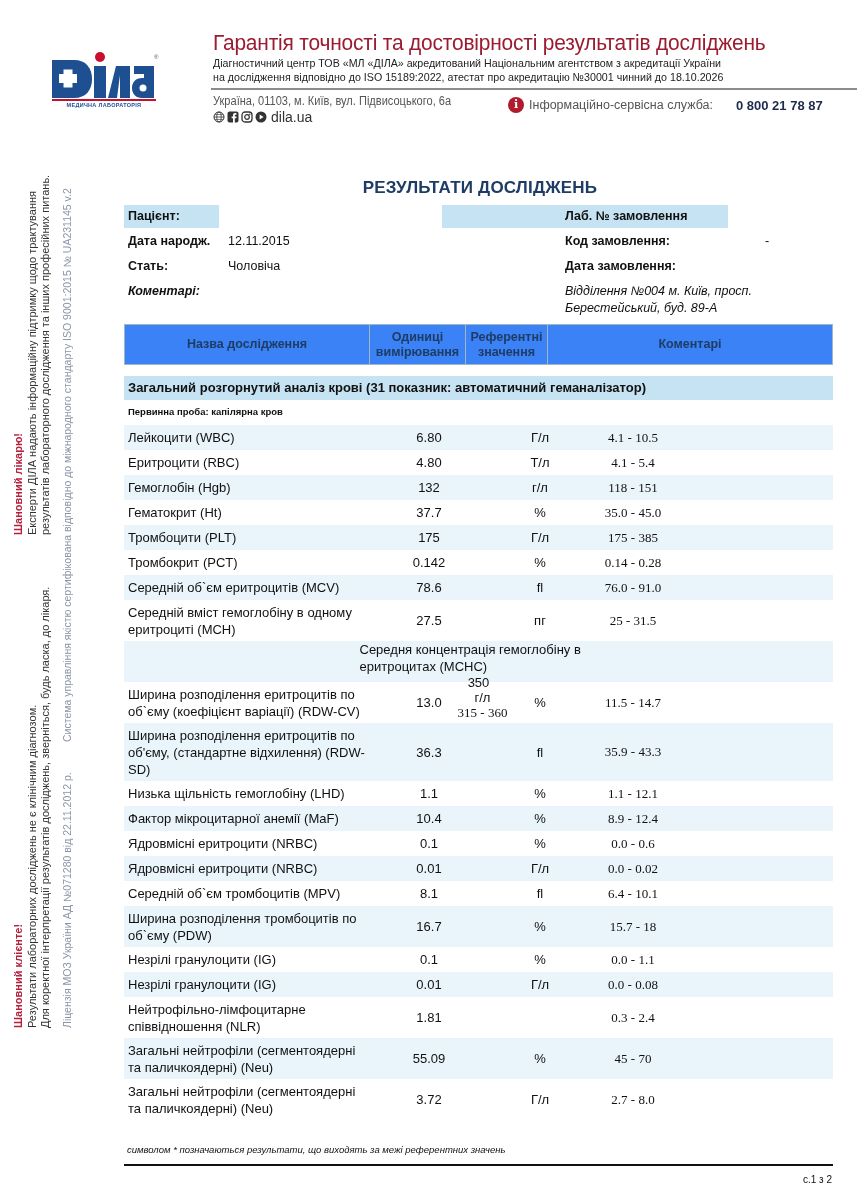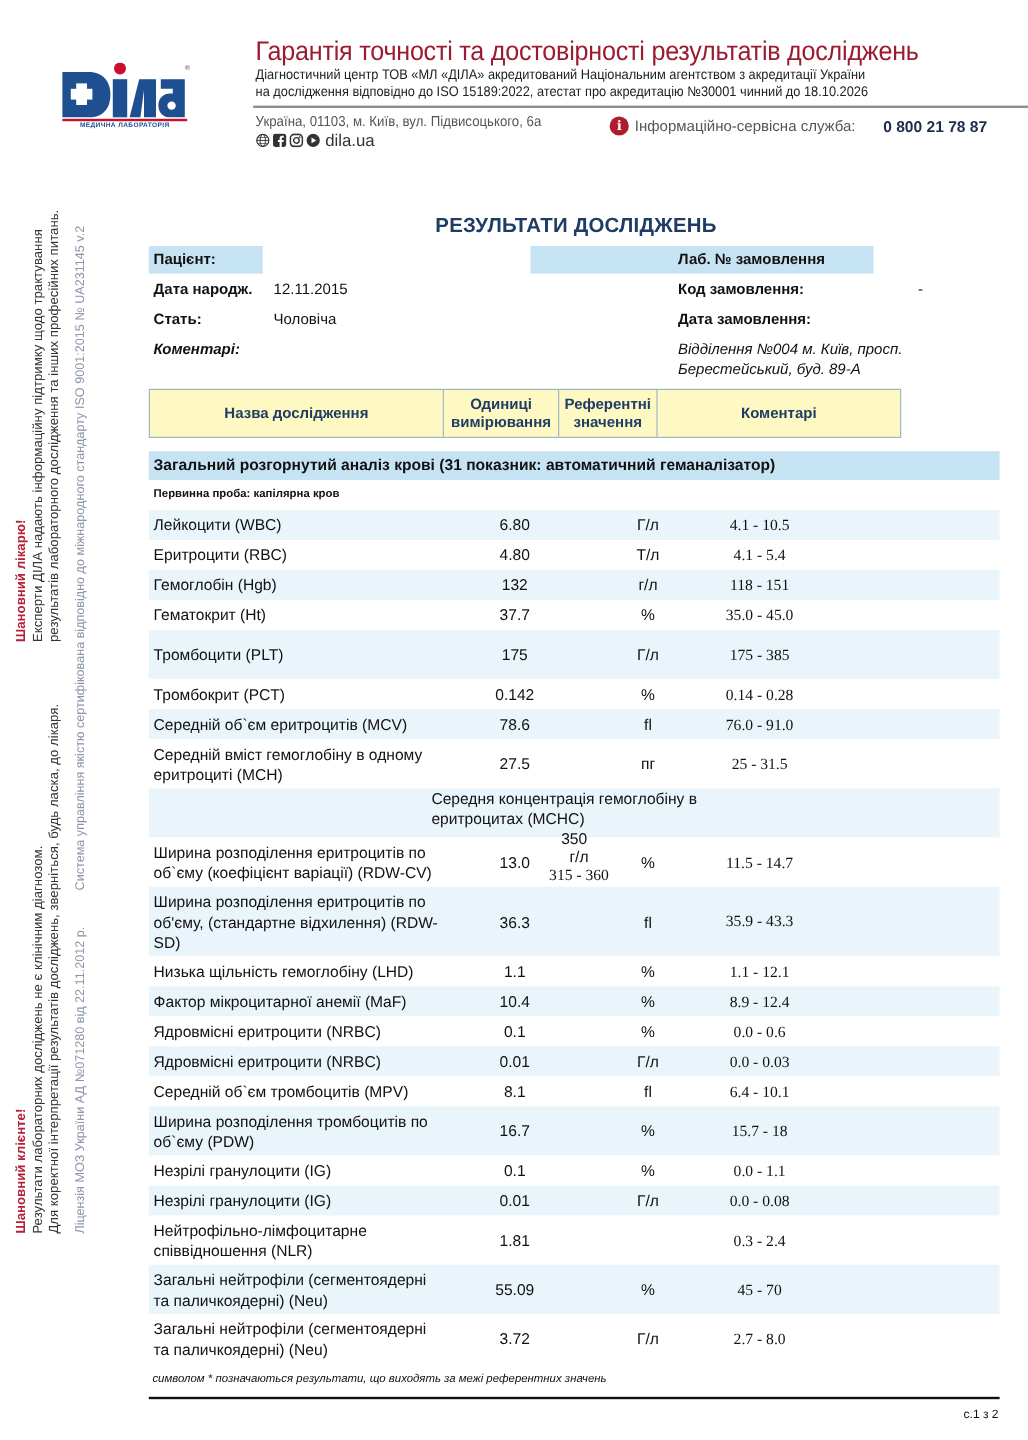--- a/index.html
+++ b/index.html
@@ -34,21 +34,21 @@
   .v-dark { color: #333; }
   .v-grey { color: #8a96a8; }
 
   
   .doc-title { position: absolute; left: 0; width: 960px; top: 178px; text-align: center; font-size: 17px; font-weight: bold; color: #1e3c64; letter-spacing: 0.2px; }
   .meta-label { position: absolute; font-size: 12.5px; font-weight: bold; color: #111; white-space: nowrap; }
   .meta-val { position: absolute; font-size: 12.5px; color: #111; white-space: nowrap; }
   .meta-italic { font-style: italic; }
   .hl-box { position: absolute; background: #c6e3f3; }
 
-  .thead { position: absolute; left: 124px; top: 324px; width: 627px; height: 41px; display: flex; background: #fef9c3; border: 1px solid #9fb7c6; }
+  .thead { position: absolute; left: 124px; top: 324px; width: 709px; height: 41px; display: flex; background: #3b82f6; border: 1px solid #9fb7c6; }
   .th { border-right: 1px solid #9fb7c6; display: flex; align-items: center; justify-content: center; text-align: center; font-size: 12.5px; font-weight: bold; color: #1e3c64; line-height: 15px; }
   .th:last-child { border-right: none; }
 
   .section-bar { position: absolute; left: 124px; top: 376px; width: 709px; height: 24px; background: #c6e3f3; font-size: 13px; font-weight: bold; color: #111; padding-left: 4px; line-height: 24px; white-space: nowrap; }
   .sub-note { position: absolute; left: 128px; top: 406px; font-size: 9.5px; font-weight: bold; color: #111; }
 
   .rows { position: absolute; left: 124px; top: 425px; width: 709px; }
   .row { display: flex; align-items: center; font-size: 13px; color: #111; }
   .row:nth-child(odd) { background: #eaf4fb; }
   .row:nth-child(even) { background: #ffffff; }
@@ -189,21 +189,21 @@
       <div class="c-ref">118 - 151</div>
       <div class="c-com"></div>
     </div>
     <div class="row" style="height: 25px;">
       <div class="c-name">Гематокрит (Ht)</div>
       <div class="c-res">37.7</div>
       <div class="c-unit">%</div>
       <div class="c-ref">35.0 - 45.0</div>
       <div class="c-com"></div>
     </div>
-    <div class="row" style="height: 41px;">
+    <div class="row" style="height: 25px;">
       <div class="c-name">Тромбоцити (PLT)</div>
       <div class="c-res">175</div>
       <div class="c-unit">Г/л</div>
       <div class="c-ref">175 - 385</div>
       <div class="c-com"></div>
     </div>
     <div class="row" style="height: 25px;">
       <div class="c-name">Тромбокрит (PCT)</div>
       <div class="c-res">0.142</div>
       <div class="c-unit">%</div>
@@ -263,21 +263,21 @@
       <div class="c-name">Ядровмісні еритроцити (NRBC)</div>
       <div class="c-res">0.1</div>
       <div class="c-unit">%</div>
       <div class="c-ref">0.0 - 0.6</div>
       <div class="c-com"></div>
     </div>
     <div class="row" style="height: 25px;">
       <div class="c-name">Ядровмісні еритроцити (NRBC)</div>
       <div class="c-res">0.01</div>
       <div class="c-unit">Г/л</div>
-      <div class="c-ref">0.0 - 0.03</div>
+      <div class="c-ref">0.0 - 0.02</div>
       <div class="c-com"></div>
     </div>
     <div class="row" style="height: 25px;">
       <div class="c-name">Середній об`єм тромбоцитів (MPV)</div>
       <div class="c-res">8.1</div>
       <div class="c-unit">fl</div>
       <div class="c-ref">6.4 - 10.1</div>
       <div class="c-com"></div>
     </div>
     <div class="row" style="height: 41px;">

